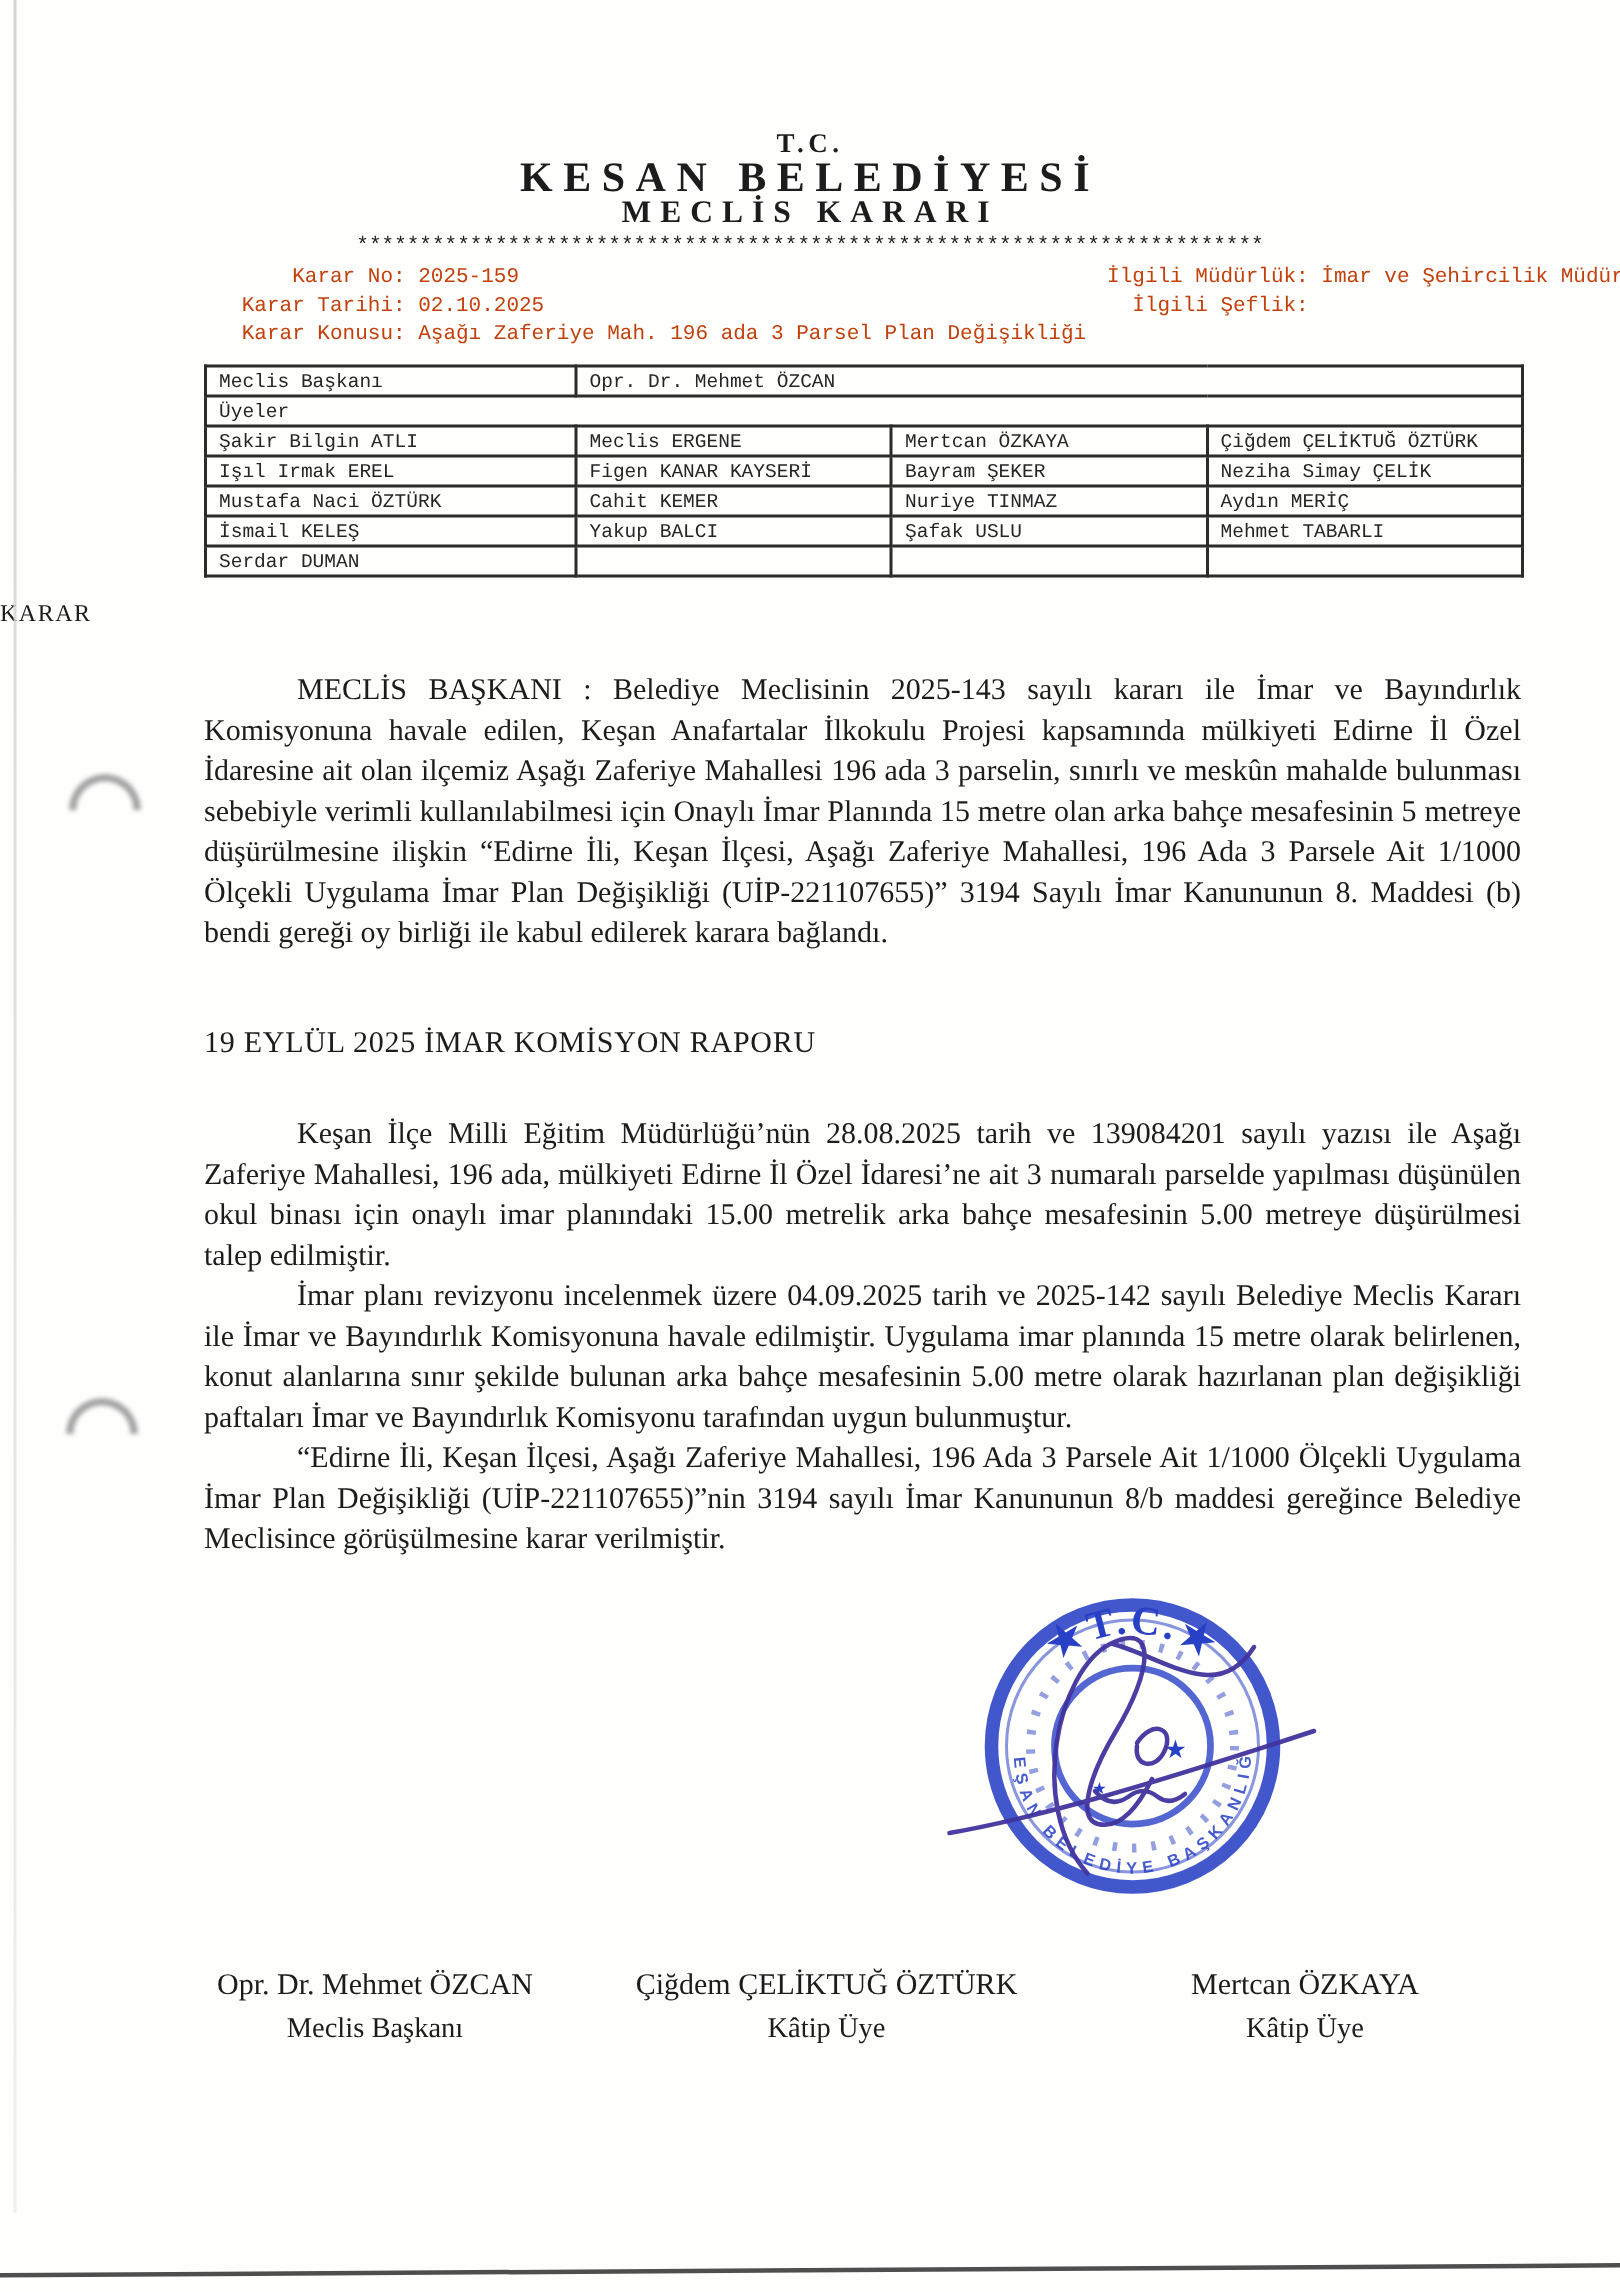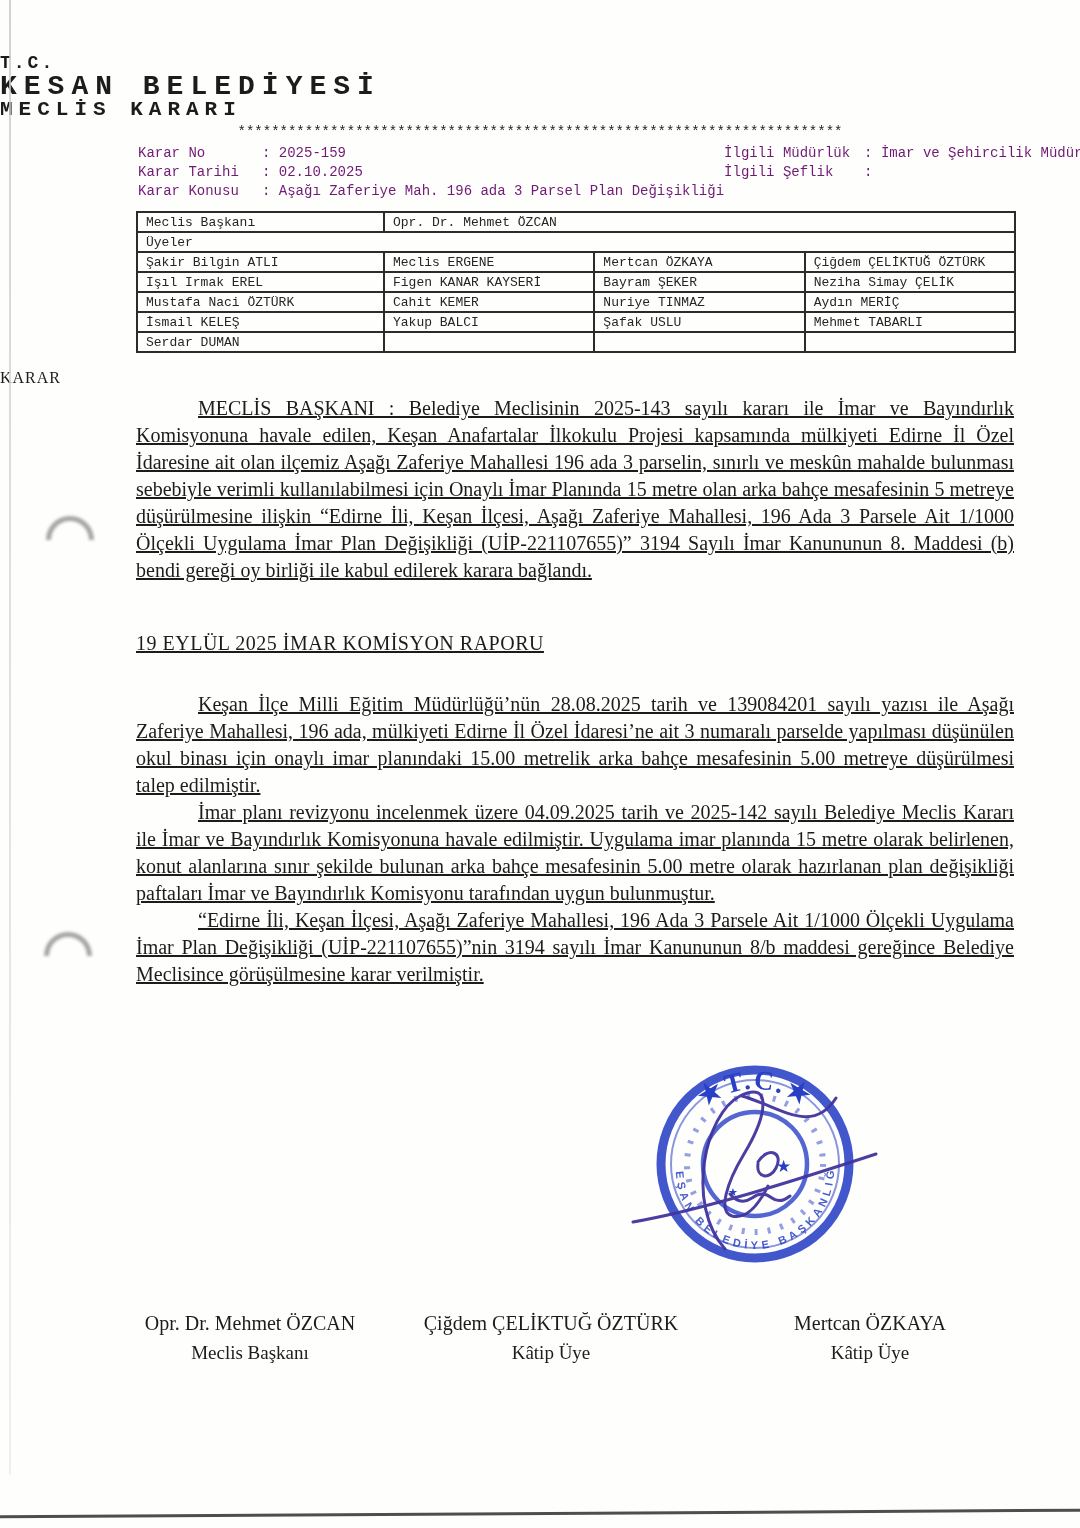--- a/index.html
+++ b/index.html
@@ -15,46 +15,46 @@
   .scan-line-left{position:absolute;left:9px;top:0;width:2px;height:1475px;
     background:linear-gradient(#c9c9c9,#ececec);opacity:.8;}
   .scan-line-bottom{position:absolute;left:-6px;top:1512px;width:1100px;height:3px;
     background:#4e4e4e;transform:rotate(-0.35deg);}
   .punch{position:absolute;width:38px;height:19px;border:5px solid #8f8f8f;border-bottom:none;
     border-radius:38px 38px 0 0 / 38px 38px 0 0;filter:blur(1.4px);opacity:.8;background:transparent;}
   .punch1{left:46px;top:516px;}
   .punch2{left:44px;top:932px;}
 
   
-  .letterhead{padding-top:52px;text-align:left;line-height:23px;font-family:Liberation Mono, monospace;}
+  .letterhead{padding-top:84px;text-align:center;line-height:23px;}
   .lh1{font-size:18px;font-weight:bold;letter-spacing:3px;}
   .lh2{font-size:28px;font-weight:bold;letter-spacing:7px;}
   .lh3{font-size:21px;font-weight:bold;letter-spacing:6px;}
   .stars{text-align:center;font-family:"Liberation Mono", monospace;font-size:14px;
     letter-spacing:0px;margin-top:3px;color:#222;white-space:nowrap;}
 
   
   .meta{display:flex;margin:4px 40px 0 138px;font-family:"Liberation Mono", monospace;
-    font-size:14px;line-height:19px;color:#701a75;}
+    font-size:14px;line-height:19px;color:#c2410c;text-align:right;}
   .meta-left{flex:0 0 514px;}
   .meta-right{flex:1;}
   .meta-row{display:flex;white-space:nowrap;}
   .meta-label-l{display:inline-block;width:124px;}
   .meta-label-r{display:inline-block;width:140px;}
 
   
   table.attendance{border-collapse:collapse;margin:10px 0 0 136px;table-layout:fixed;
     width:880px;font-family:"Liberation Mono", monospace;font-size:13px;color:#252525;}
   table.attendance td{border:2px solid #2b2b2b;padding:0 0 0 8px;height:18px;
     overflow:hidden;white-space:nowrap;}
   .col1{width:237px;} .col2{width:204px;} .col3{width:210px;} .col4{width:229px;}
 
   
   .karar-heading{font-size:16px;letter-spacing:1px;margin-top:16px;}
-  .body-text{margin:8px 42px 0 136px;width:878px;text-decoration:underline;}
+  .body-text{margin:28px 42px 0 136px;width:878px;}
   .body-text p{margin:0;font-size:20px;line-height:27px;text-align:justify;text-indent:62px;}
   .report-heading{font-size:20px;margin:48px 0 36px 0;letter-spacing:0.5px;}
 
   
   .stamp-wrap{position:absolute;left:630px;top:1044px;width:250px;height:240px;}
 
   
   .sig-row{position:absolute;top:1308px;left:0;width:1080px;height:80px;font-size:20px;}
   .sig-col{position:absolute;text-align:center;line-height:30px;}
   .sig-col.c1{left:118px;width:264px;}

